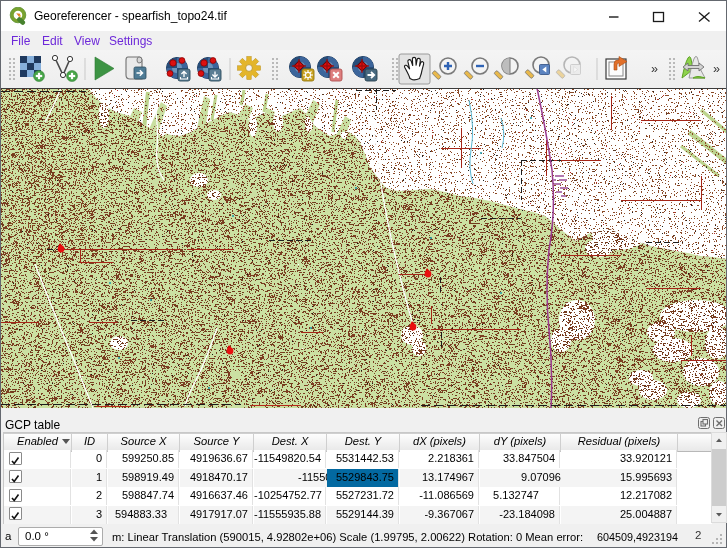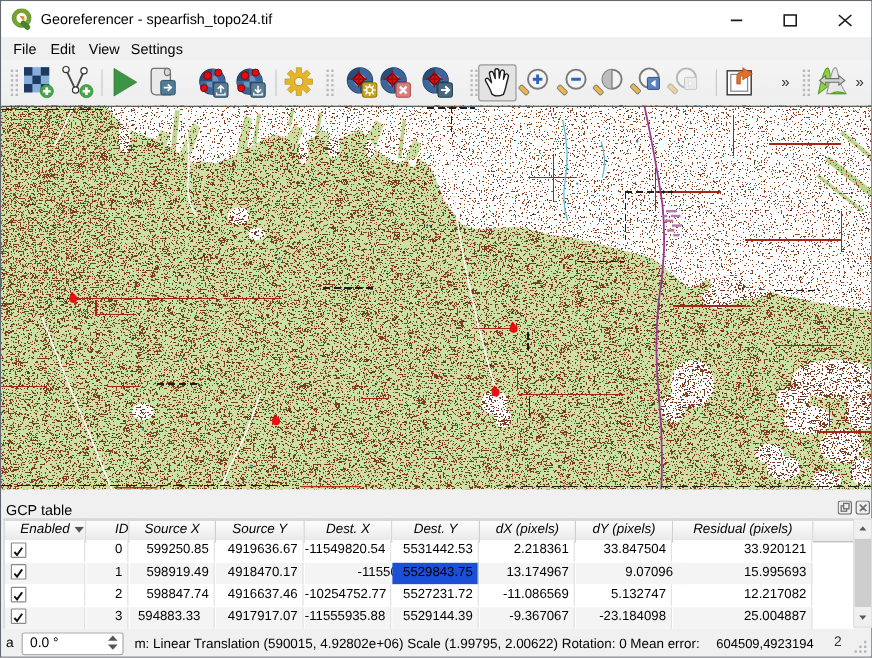--- a/index.html
+++ b/index.html
@@ -1,20 +1,20 @@
 <!DOCTYPE html>
 <html><head><meta charset="utf-8">
 <style>
 html,body{margin:0;padding:0;}
 body{font-family:"Liberation Sans",sans-serif;width:727px;height:548px;overflow:hidden;background:#fff;}
 #win{position:absolute;left:0;top:0;width:725px;height:546px;border:1px solid #64686f;background:#f0f0f0;}
 .abs{position:absolute;}
 #titlebar{left:0;top:0;width:725px;height:30px;background:#ffffff;text-align:right;}
 #title{left:33px;top:8px;font-size:12px;color:#000;}
-#menubar{left:0;top:30px;width:725px;height:19px;background:#f0f0f0;font-size:12px;color:#000000;}
+#menubar{left:0;top:30px;width:725px;height:19px;background:#f0f0f0;font-size:12px;color:#6d28d9;}
 .mi{position:absolute;top:3px;}
 #toolbar{left:0;top:49px;width:725px;height:38px;background:linear-gradient(#f4f4f4,#eeeeee);}
 #map{left:0;top:87px;width:725px;height:320px;}
 #panel{left:0;top:407px;width:725px;height:139px;background:#f0f0f0;}
 #gcptitle{left:4px;top:10px;font-size:12px;color:#000;}
 .hdrcell{position:absolute;top:0;height:16px;background:linear-gradient(#fdfdfd,#e8e8e8);border-right:1px solid #cfcfcf;border-bottom:1px solid #b8b8b8;border-top:1px solid #cfcfcf;font-size:11.2px;text-align:center;color:#000;padding-top:1px;font-style:italic;}
 .cell{position:absolute;height:18px;font-size:11px;text-align:right;color:#000;border-right:1px solid #e2e2e2;padding-top:2px;box-sizing:border-box;}
 </style></head>
 <body>
 <div id="win">
@@ -518,21 +518,21 @@
     <div class="abs" id="gcptitle">GCP table</div>
     <svg class="abs" style="left:697px;top:9px" width="28" height="12" viewBox="0 0 28 12">
       <rect x="0.5" y="0.5" width="11" height="11" rx="2" fill="none" stroke="#6e6e6e"></rect>
       <rect x="3" y="4.5" width="4.5" height="4.5" fill="none" stroke="#6e6e6e" stroke-width="1.1"></rect>
       <rect x="5" y="2.5" width="4.5" height="4.5" fill="#f0f0f0" stroke="#6e6e6e" stroke-width="1.1"></rect>
       <rect x="15.5" y="0.5" width="11" height="11" rx="2" fill="none" stroke="#6e6e6e"></rect>
       <path d="M18.5 3.5 L24 9 M24 3.5 L18.5 9" stroke="#6e6e6e" stroke-width="1.4"></path>
     </svg>
     <div class="abs" id="tbl" style="left:2px;top:24px;width:708px;height:91px;background:#fff;border-top:1px solid #c8c8c8;border-left:1px solid #c8c8c8;">
 <div class="hdrcell" style="left:0px;width:67px;">Enabled</div>
-        <div class="hdrcell" style="left:68px;width:35px;text-align:right;">ID</div>
+        <div class="hdrcell" style="left:68px;width:35px;">ID</div>
         <div class="hdrcell" style="left:104px;width:71px;">Source X</div>
         <div class="hdrcell" style="left:176px;width:73px;">Source Y</div>
         <div class="hdrcell" style="left:250px;width:72px;">Dest. X</div>
         <div class="hdrcell" style="left:323px;width:72px;">Dest. Y</div>
         <div class="hdrcell" style="left:396px;width:79px;">dX (pixels)</div>
         <div class="hdrcell" style="left:476px;width:80px;">dY (pixels)</div>
         <div class="hdrcell" style="left:557px;width:116px;">Residual (pixels)</div>
         <div class="hdrcell" style="left:674px;width:33px;"></div>
         <svg style="position:absolute;left:58px;top:6px" width="9" height="6">
           <path d="M0 0 L8 0 L4 5 Z" fill="#555"></path>
@@ -547,35 +547,35 @@
         <div class="cell" style="left:476px;top:17px;width:80px;background:#ffffff;padding-right:4px;">33.847504</div>
         <div class="cell" style="left:557px;top:17px;width:116px;background:#ffffff;padding-right:4px;">33.920121</div>
         <div style="position:absolute;left:5px;top:18.5px;width:11px;height:11px;background:#fff;border:1px solid #8a8a8a;border-radius:1px;"><svg width="11" height="11" viewBox="0 0 11 11">
             <path d="M2 5 L4.2 7.5 L8.5 1.5" stroke="#111" stroke-width="1.6" fill="none"></path>
           </svg></div>
         <div class="cell" style="left:0px;top:35.5px;width:67px;background:#f4f4f4;padding-right:4px;"></div>
         <div class="cell" style="left:68px;top:35.5px;width:35px;background:#f4f4f4;padding-right:4px;">1</div>
         <div class="cell" style="left:104px;top:35.5px;width:71px;background:#f4f4f4;padding-right:4px;">598919.49</div>
         <div class="cell" style="left:176px;top:35.5px;width:73px;background:#f4f4f4;padding-right:4px;">4918470.17</div>
         <div class="cell" style="left:250px;top:35.5px;width:84px;background:#f4f4f4;padding-right:4px;padding-left:44px;">-11550251.54</div>
-        <div class="cell" style="left:323px;top:35.5px;width:72px;background:#1d4ed8;padding-right:4px;">5529843.75</div>
+        <div class="cell" style="left:323px;top:35.5px;width:72px;background:#0369a1;padding-right:4px;">5529843.75</div>
         <div class="cell" style="left:396px;top:35.5px;width:79px;background:#f4f4f4;padding-right:4px;">13.174967</div>
         <div class="cell" style="left:476px;top:35.5px;width:92px;background:#f4f4f4;padding-right:4px;">9.070968</div>
         <div class="cell" style="left:557px;top:35.5px;width:116px;background:#f4f4f4;padding-right:4px;">15.995693</div>
         <div style="position:absolute;left:5px;top:37px;width:11px;height:11px;background:#fff;border:1px solid #8a8a8a;border-radius:1px;"><svg width="11" height="11" viewBox="0 0 11 11">
             <path d="M2 5 L4.2 7.5 L8.5 1.5" stroke="#111" stroke-width="1.6" fill="none"></path>
           </svg></div>
         <div class="cell" style="left:0px;top:54px;width:67px;background:#ffffff;padding-right:4px;"></div>
         <div class="cell" style="left:68px;top:54px;width:35px;background:#ffffff;padding-right:4px;">2</div>
         <div class="cell" style="left:104px;top:54px;width:71px;background:#ffffff;padding-right:4px;">598847.74</div>
         <div class="cell" style="left:176px;top:54px;width:73px;background:#ffffff;padding-right:4px;">4916637.46</div>
         <div class="cell" style="left:250px;top:54px;width:72px;background:#ffffff;padding-right:4px;">-10254752.77</div>
         <div class="cell" style="left:323px;top:54px;width:72px;background:#ffffff;padding-right:4px;">5527231.72</div>
         <div class="cell" style="left:396px;top:54px;width:79px;background:#ffffff;padding-right:4px;">-11.086569</div>
-        <div class="cell" style="left:476px;top:54px;width:80px;background:#ffffff;padding-right:4px;">5.132747</div>
+        <div class="cell" style="left:476px;top:54px;width:80px;background:#ffffff;padding-right:20px;">5.132747</div>
         <div class="cell" style="left:557px;top:54px;width:116px;background:#ffffff;padding-right:4px;">12.217082</div>
         <div style="position:absolute;left:5px;top:55.5px;width:11px;height:11px;background:#fff;border:1px solid #8a8a8a;border-radius:1px;"><svg width="11" height="11" viewBox="0 0 11 11">
             <path d="M2 5 L4.2 7.5 L8.5 1.5" stroke="#111" stroke-width="1.6" fill="none"></path>
           </svg></div>
         <div class="cell" style="left:0px;top:72.5px;width:67px;background:#f4f4f4;padding-right:4px;"></div>
         <div class="cell" style="left:68px;top:72.5px;width:35px;background:#f4f4f4;padding-right:4px;">3</div>
         <div class="cell" style="left:104px;top:72.5px;width:71px;background:#f4f4f4;padding-right:4px;text-align:center;">594883.33</div>
         <div class="cell" style="left:176px;top:72.5px;width:73px;background:#f4f4f4;padding-right:4px;">4917917.07</div>
         <div class="cell" style="left:250px;top:72.5px;width:72px;background:#f4f4f4;padding-right:4px;">-11555935.88</div>
         <div class="cell" style="left:323px;top:72.5px;width:72px;background:#f4f4f4;padding-right:4px;">5529144.39</div>

